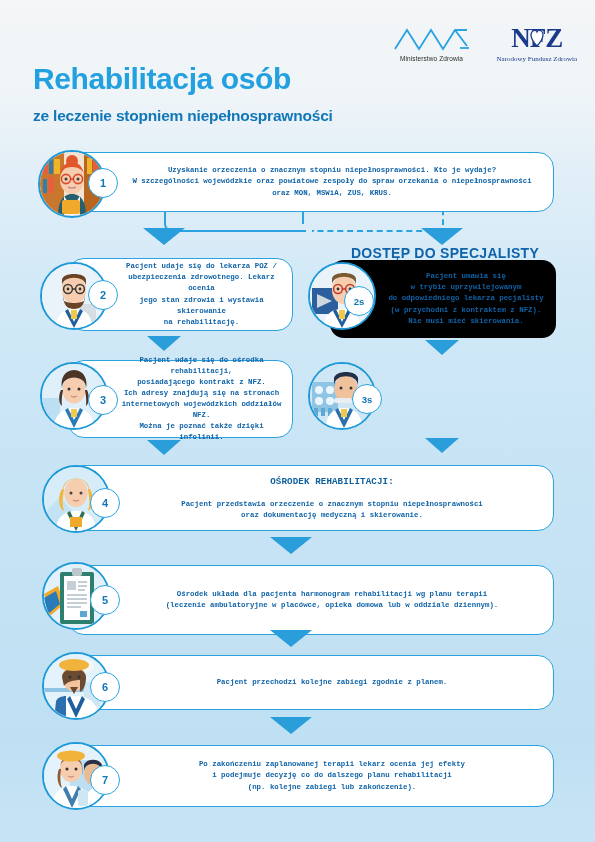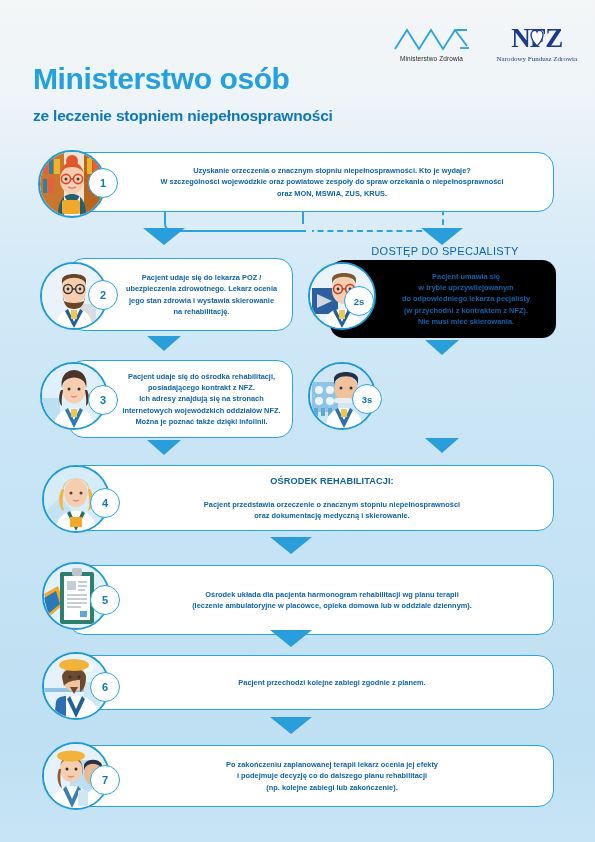--- a/index.html
+++ b/index.html
@@ -27,41 +27,41 @@
   .flow{position:absolute;left:0;top:0;width:595px;height:842px;}
 
   .card{
     position:absolute;box-sizing:border-box;
     background:#ffffff;border:1.6px solid #2aa3e0;border-radius:16px;
     display:flex;align-items:center;justify-content:center;
   }
   .card.tinted{background:#000000;border:none;border-radius:14px;}
   .card-text{
     color:#0f63a8;font-weight:bold;font-size:7.4px;line-height:1.5;
-    text-align:center;padding:0 10px 0 52px;width:100%;box-sizing:border-box;
+    text-align:center;padding:0 10px 0 52px;width:100%;box-sizing:border-box;font-family:Liberation Mono, monospace;
   }
   .card.tinted .card-text{padding:0 10px 0 56px;color:#0f63a8;}
   .card-text .hl{display:block;font-size:9.2px;color:#0d5f9e;margin-bottom:10px;letter-spacing:.1px;}
 
   
   .avatar{
     position:absolute;width:64px;height:64px;border-radius:50%;
     border:2px solid #1f9ad8;overflow:hidden;z-index:4;background:#dff0fb;
   }
   .avatar svg{display:block;width:100%;height:100%;}
   .badge{
     position:absolute;width:28px;height:28px;border-radius:50%;
     background:#ffffff;border:1.6px solid #2aa3e0;z-index:6;
     display:flex;align-items:center;justify-content:center;
     color:#1177b8;font-weight:bold;font-size:11px;
   }
   .badge.small{font-size:9.5px;}
 
   .section-head{
-    position:absolute;font-size:11px;font-weight:normal;color:#0f63a8;
+    position:absolute;font-size:14px;font-weight:bold;color:#0f63a8;
     letter-spacing:.3px;text-align:center;
   }
 
   .arrow{position:absolute;width:0;height:0;border-left:21px solid transparent;border-right:21px solid transparent;border-top:17px solid #2a9ddb;}
   .arrow.sm{border-left:17px solid transparent;border-right:17px solid transparent;border-top:15px solid #2a9ddb;}
   .conn{position:absolute;border-color:#2aa3e0;}
   .conn-solid{border-style:solid;}
   .conn-dash{border-style:dashed;}
 </style>
 </head>
@@ -85,21 +85,21 @@
         <span>NFZ</span>
         <svg class="heart" width="14" height="18" viewBox="0 0 14 18">
           <path d="M7 17 C7 17 1 10.5 1 6 C1 3 3 1.4 4.9 1.4 C6 1.4 6.7 2 7 2.8 C7.3 2 8 1.4 9.1 1.4 C11 1.4 13 3 13 6 C13 10.5 7 17 7 17 Z" fill="#ffffff" stroke="#1b3a8c" stroke-width="1.3"></path>
         </svg>
       </div>
       <div class="logo-nfz-cap">Narodowy Fundusz Zdrowia</div>
     </div>
 
   </div>
 
-  <div class="title">Ministerstwo osób</div>
+  <div class="title">Rehabilitacja osób</div>
   <div class="subtitle">ze leczenie stopniem niepełnosprawności</div>
 </div>
 
 <div class="flow">
 
   <div class="card" style="left:68px;top:152px;width:486px;height:60px;">
     <div class="card-text">Uzyskanie orzeczenia o znacznym stopniu niepełnosprawności. Kto je wydaje?<br>W szczególności wojewódzkie oraz powiatowe zespoły do spraw orzekania o niepełnosprawności<br>oraz MON, MSWiA, ZUS, KRUS.</div>
   </div>
   <div class="avatar" style="left:38px;top:150px;">
     <svg viewBox="0 0 64 64">

